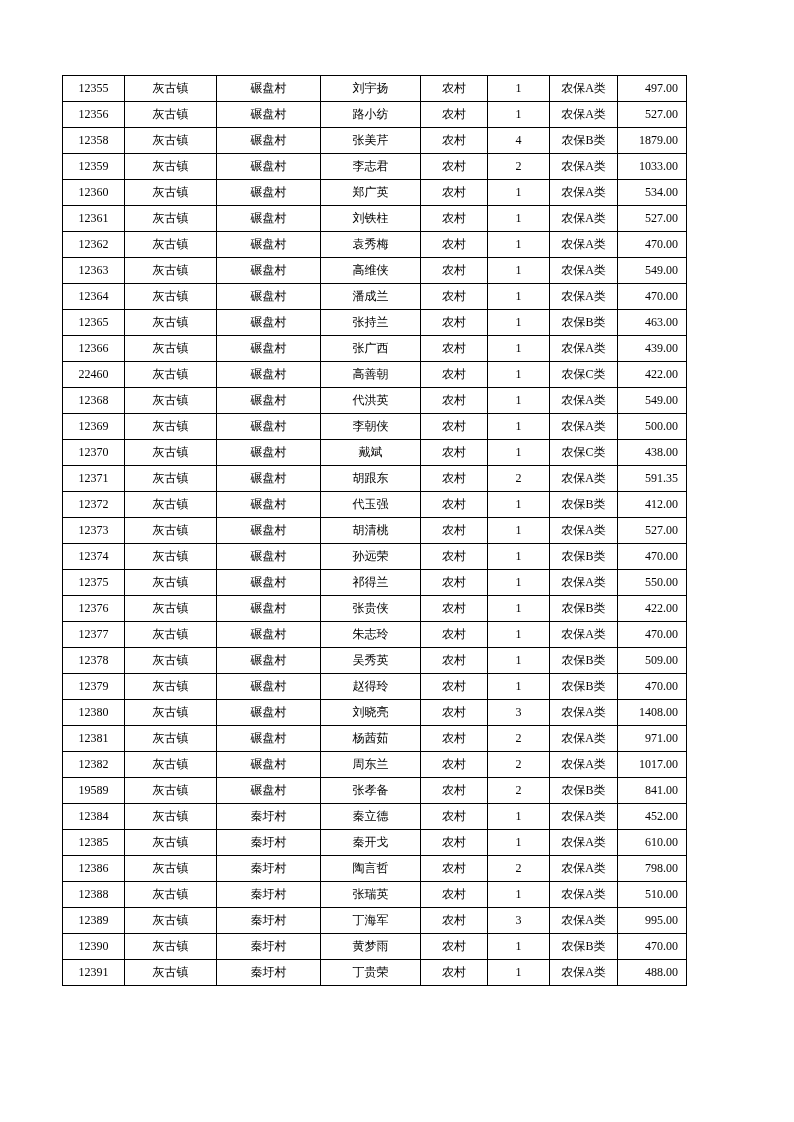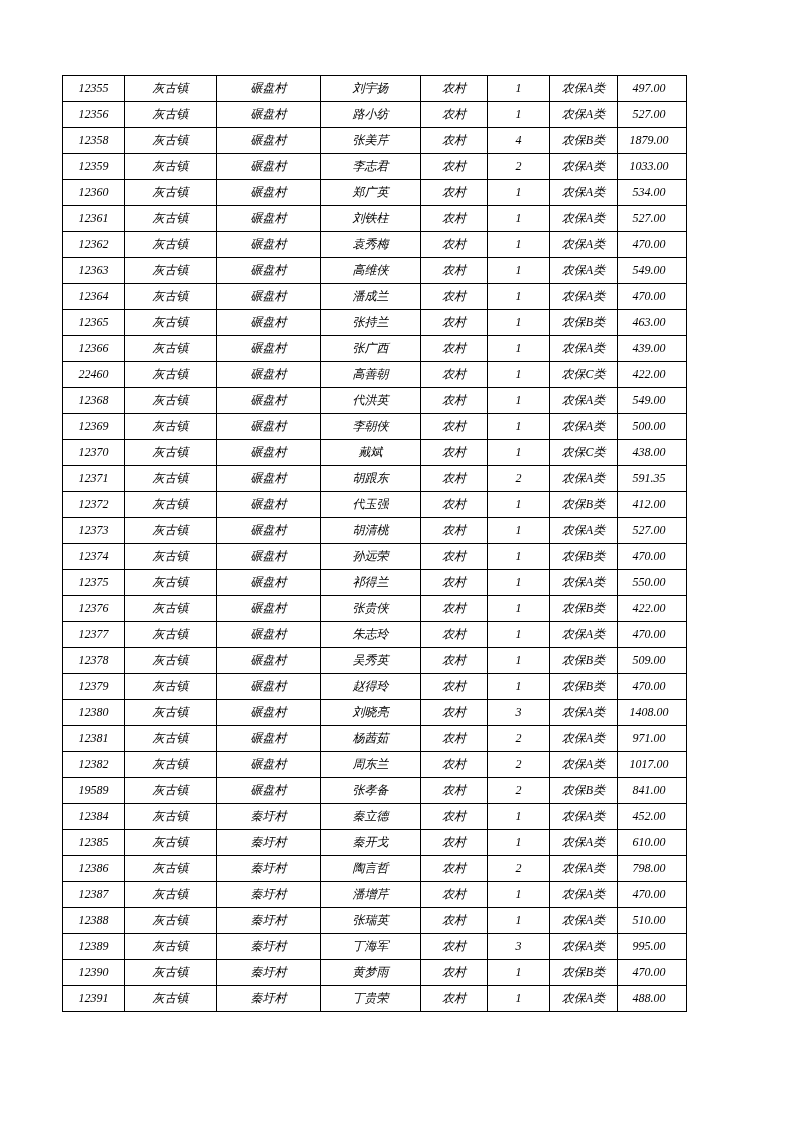--- a/index.html
+++ b/index.html
@@ -15,21 +15,20 @@
     color: #000000;
     overflow: hidden;
   }
   .page {
     position: absolute;
     top: 0;
     left: 0;
     width: 794px;
     height: 1122px;
     background: #ffffff;
-    font-style: italic;
   }
   table.data-table {
     position: absolute;
     top: 75px;
     left: 62px;
     width: 624px;
     border-collapse: collapse;
     table-layout: fixed;
     font-size: 12px;
   }
@@ -37,20 +36,21 @@
     border: 1px solid #000000;
     height: 25px;
     text-align: center;
     vertical-align: middle;
     padding: 0 2px;
     white-space: nowrap;
     overflow: hidden;
     line-height: 25px;
   }
   table.data-table td.col-amount {
+    text-align: right;
     padding-right: 8px;
   }
   col.c-id       { width: 62px; }
   col.c-town     { width: 92px; }
   col.c-village  { width: 104px; }
   col.c-name     { width: 100px; }
   col.c-type     { width: 67px; }
   col.c-count    { width: 62px; }
   col.c-category { width: 68px; }
   col.c-amount   { width: 69px; }
@@ -375,30 +375,20 @@
           <td class="col-id">12386</td>
           <td class="col-town">灰古镇</td>
           <td class="col-village">秦圩村</td>
           <td class="col-name">陶言哲</td>
           <td class="col-type">农村</td>
           <td class="col-count">2</td>
           <td class="col-category">农保A类</td>
           <td class="col-amount">798.00</td>
         </tr>
         <tr>
-          <td class="col-id">12387</td>
-          <td class="col-town">灰古镇</td>
-          <td class="col-village">秦圩村</td>
-          <td class="col-name">潘增芹</td>
-          <td class="col-type">农村</td>
-          <td class="col-count">1</td>
-          <td class="col-category">农保A类</td>
-          <td class="col-amount">470.00</td>
-        </tr>
-        <tr>
           <td class="col-id">12388</td>
           <td class="col-town">灰古镇</td>
           <td class="col-village">秦圩村</td>
           <td class="col-name">张瑞英</td>
           <td class="col-type">农村</td>
           <td class="col-count">1</td>
           <td class="col-category">农保A类</td>
           <td class="col-amount">510.00</td>
         </tr>
         <tr>

